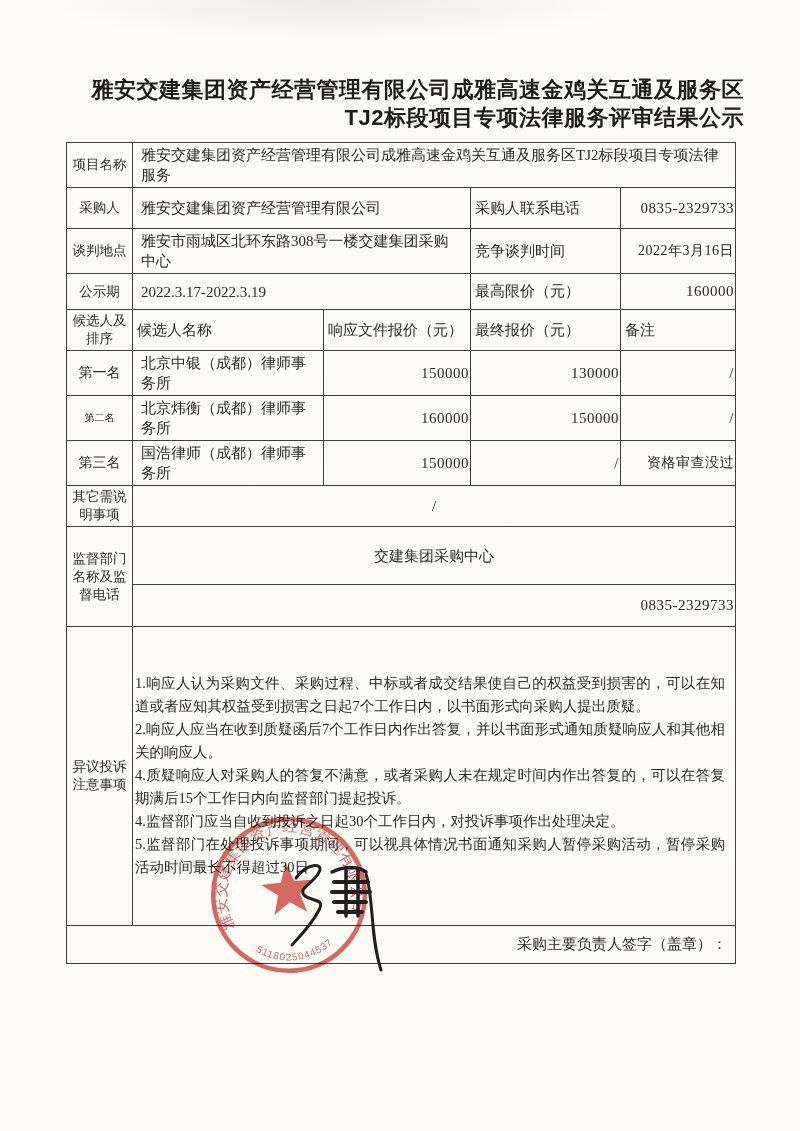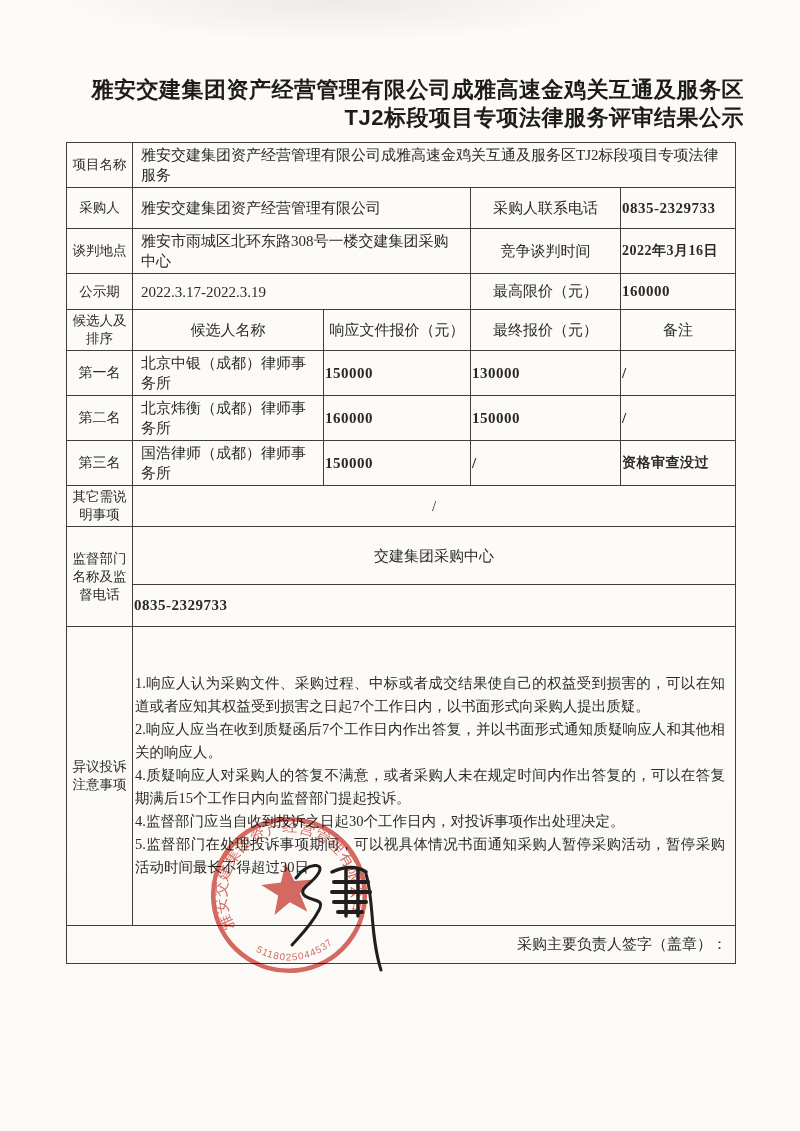--- a/index.html
+++ b/index.html
@@ -9,22 +9,22 @@
     linear-gradient(#fcfbf9,#fbfaf7);
     overflow:hidden;}
   .doc-title{position:absolute;top:76px;left:0;width:800px;padding:0 56px;box-sizing:border-box;
     text-align:right;font-family:"Liberation Sans",sans-serif;font-weight:bold;
     font-size:22px;line-height:28px;letter-spacing:.5px;color:#1d1c1a;}
   table.doc{position:absolute;left:66px;top:142px;width:669px;border-collapse:collapse;table-layout:fixed;}
   table.doc td{border:1.5px solid #403e3a;vertical-align:middle;overflow:hidden;}
   .lbl{text-align:center;font-size:13.5px;line-height:18px;padding:2px 5px;}
   .val{font-size:15px;line-height:20px;padding:2px 8px;text-align:left;margin-left:25px;}
   .ctr{text-align:center;}
-  .hdr{font-size:15px;text-align:center;padding:2px 4px;}
-  .num{font-size:15px;text-align:left;letter-spacing:.5px;font-weight:bold;}
+  .hdr{font-size:15px;padding:2px 4px;}
+  .num{font-size:15px;text-align:right;letter-spacing:.5px;}
   .obj-cell{padding:40px 10px 42px 2px;}
   .obj-cell .para{font-size:14.5px;line-height:23px;text-align:justify;}
   .sign-cell{font-size:15px;padding:2px 8px 2px 10px;text-align:right;}
   .seal{position:absolute;left:206px;top:812px;width:166px;height:166px;
     transform:rotate(-6deg);opacity:.82;mix-blend-mode:multiply;pointer-events:none;}
   .sig{position:absolute;left:282px;top:850px;width:104px;height:128px;pointer-events:none;}
 </style>
 </head>
 <body>
 
@@ -78,21 +78,21 @@
 
     <tr style="height:44px">
       <td class="lbl" style="font-size:14px">第一名</td>
       <td class="val">北京中银（成都）律师事务所</td>
       <td class="num">150000</td>
       <td class="num">130000</td>
       <td class="num">/</td>
     </tr>
 
     <tr style="height:43px">
-      <td class="lbl" style="font-size:14px">第二名</td>
+      <td class="lbl" style="font-size:10px">第二名</td>
       <td class="val">北京炜衡（成都）律师事务所</td>
       <td class="num">160000</td>
       <td class="num">150000</td>
       <td class="num">/</td>
     </tr>
 
     <tr style="height:34px">
       <td class="lbl" style="font-size:14px">第三名</td>
       <td class="val">国浩律师（成都）律师事务所</td>
       <td class="num">150000</td>

